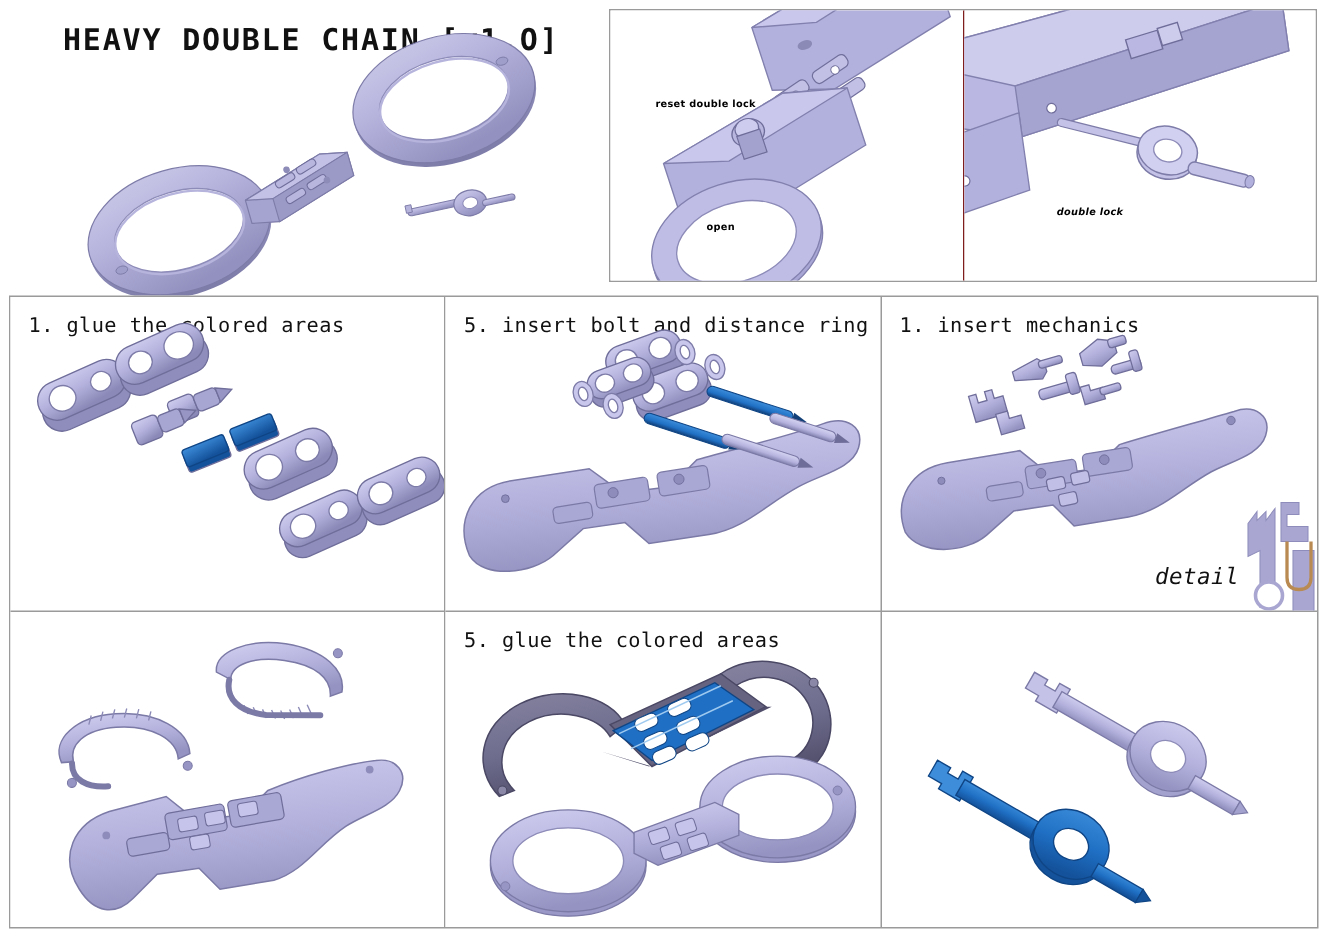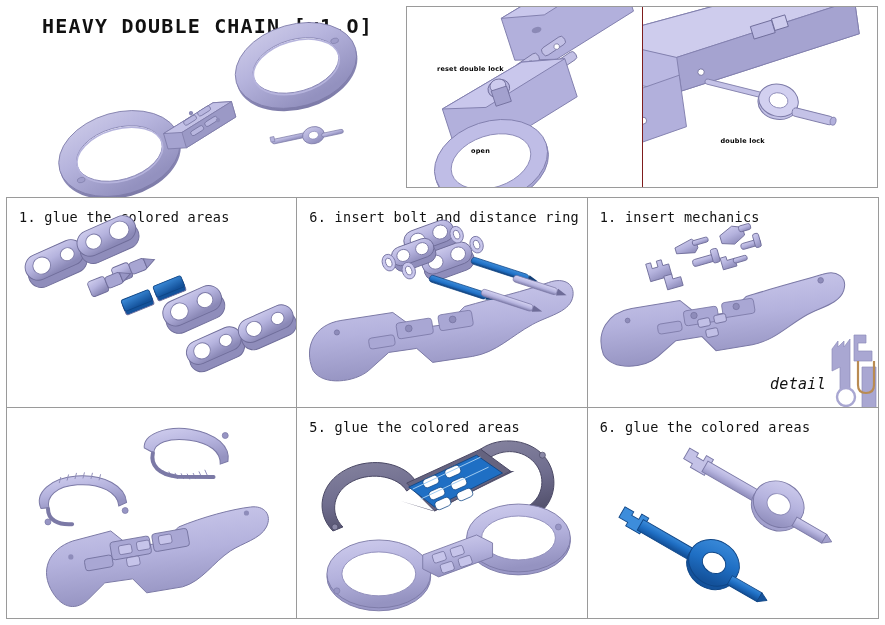--- a/index.html
+++ b/index.html
@@ -185,21 +185,21 @@
 
         <g transform="translate(62,74) rotate(14)">
           <rect x="0" y="-2.6" width="60" height="5.2" rx="2.6" fill="#c4c2e7" stroke="#7d7ba8" stroke-width="0.8"></rect>
           <ellipse cx="76" cy="4" rx="20" ry="16" fill="#c4c2e7" stroke="#7d7ba8" stroke-width="1"></ellipse>
           <ellipse cx="76" cy="1" rx="20" ry="16" fill="#d2d0f0" stroke="#7d7ba8" stroke-width="1"></ellipse>
           <ellipse cx="76" cy="1" rx="9.5" ry="7.5" fill="#ffffff" stroke="#8d8bb8" stroke-width="0.9"></ellipse>
           <rect x="92" y="4" width="42" height="8.5" rx="4" fill="#c4c2e7" stroke="#7d7ba8" stroke-width="0.9"></rect>
           <ellipse cx="134" cy="8" rx="3" ry="4.2" fill="#b2b0dc" stroke="#7d7ba8" stroke-width="0.7"></ellipse>
         </g>
       </svg>
-      <div class="inset-label" style="left:78px;top:130px;">double lock</div>
+      <div class="inset-label" style="left:62px;top:130px;font-style:italic;">double lock</div>
     </div>
   </div>
 
   <div class="grid">
 
     <div class="cell b-r b-b">
       <div class="cell-head">1. glue the colored areas</div>
       <div class="cell-art">
         <svg viewBox="0 0 290 186" width="100%" height="100%" preserveAspectRatio="xMidYMid meet">
           <defs>
@@ -271,21 +271,21 @@
                 <rect x="0" y="4" width="30" height="12" rx="2" fill="#14529b"></rect>
                 <rect x="0" y="0" width="30" height="12" rx="2" fill="url(#blu)" stroke="#0f4585"></rect>
               </g>
             </g>
           </g>
         </svg>
       </div>
     </div>
 
     <div class="cell b-r b-b">
-      <div class="cell-head">6. insert bolt and distance ring</div>
+      <div class="cell-head">5. insert bolt and distance ring</div>
       <div class="cell-art">
         <svg viewBox="0 0 290 186" width="100%" height="100%" preserveAspectRatio="xMidYMid meet">
           <defs>
             <linearGradient id="bod" x1="0" y1="0" x2="0.25" y2="1">
               <stop offset="0%" stop-color="#cfcdee"></stop>
               <stop offset="55%" stop-color="#b4b2dd"></stop>
               <stop offset="100%" stop-color="#9593c1"></stop>
             </linearGradient>
             <linearGradient id="rod" x1="0" y1="0" x2="0" y2="1">
               <stop offset="0%" stop-color="#3d8ddb"></stop>
@@ -594,21 +594,20 @@
               <rect x="162" y="126" width="13" height="9" rx="2" transform="rotate(-18 168 130)"></rect>
             </g>
             <circle cx="40" cy="160" r="3" fill="#9795c4" stroke="#7b79a6" stroke-width="0.6"></circle>
             <circle cx="262" cy="96" r="3" fill="#9795c4" stroke="#7b79a6" stroke-width="0.6"></circle>
           </g>
         </svg>
       </div>
     </div>
 
     <div class="cell">
-      <div class="cell-head">6. glue the colored areas</div>
       <div class="cell-art">
         <svg viewBox="0 0 278 186" width="100%" height="100%" preserveAspectRatio="xMidYMid meet">
           <defs>
             <linearGradient id="key6" x1="0" y1="0" x2="0.2" y2="1">
               <stop offset="0%" stop-color="#cfcdee"></stop>
               <stop offset="55%" stop-color="#b5b3de"></stop>
               <stop offset="100%" stop-color="#9593c1"></stop>
             </linearGradient>
             <linearGradient id="keyb6" x1="0" y1="0" x2="0.2" y2="1">
               <stop offset="0%" stop-color="#3d8ddb"></stop>

